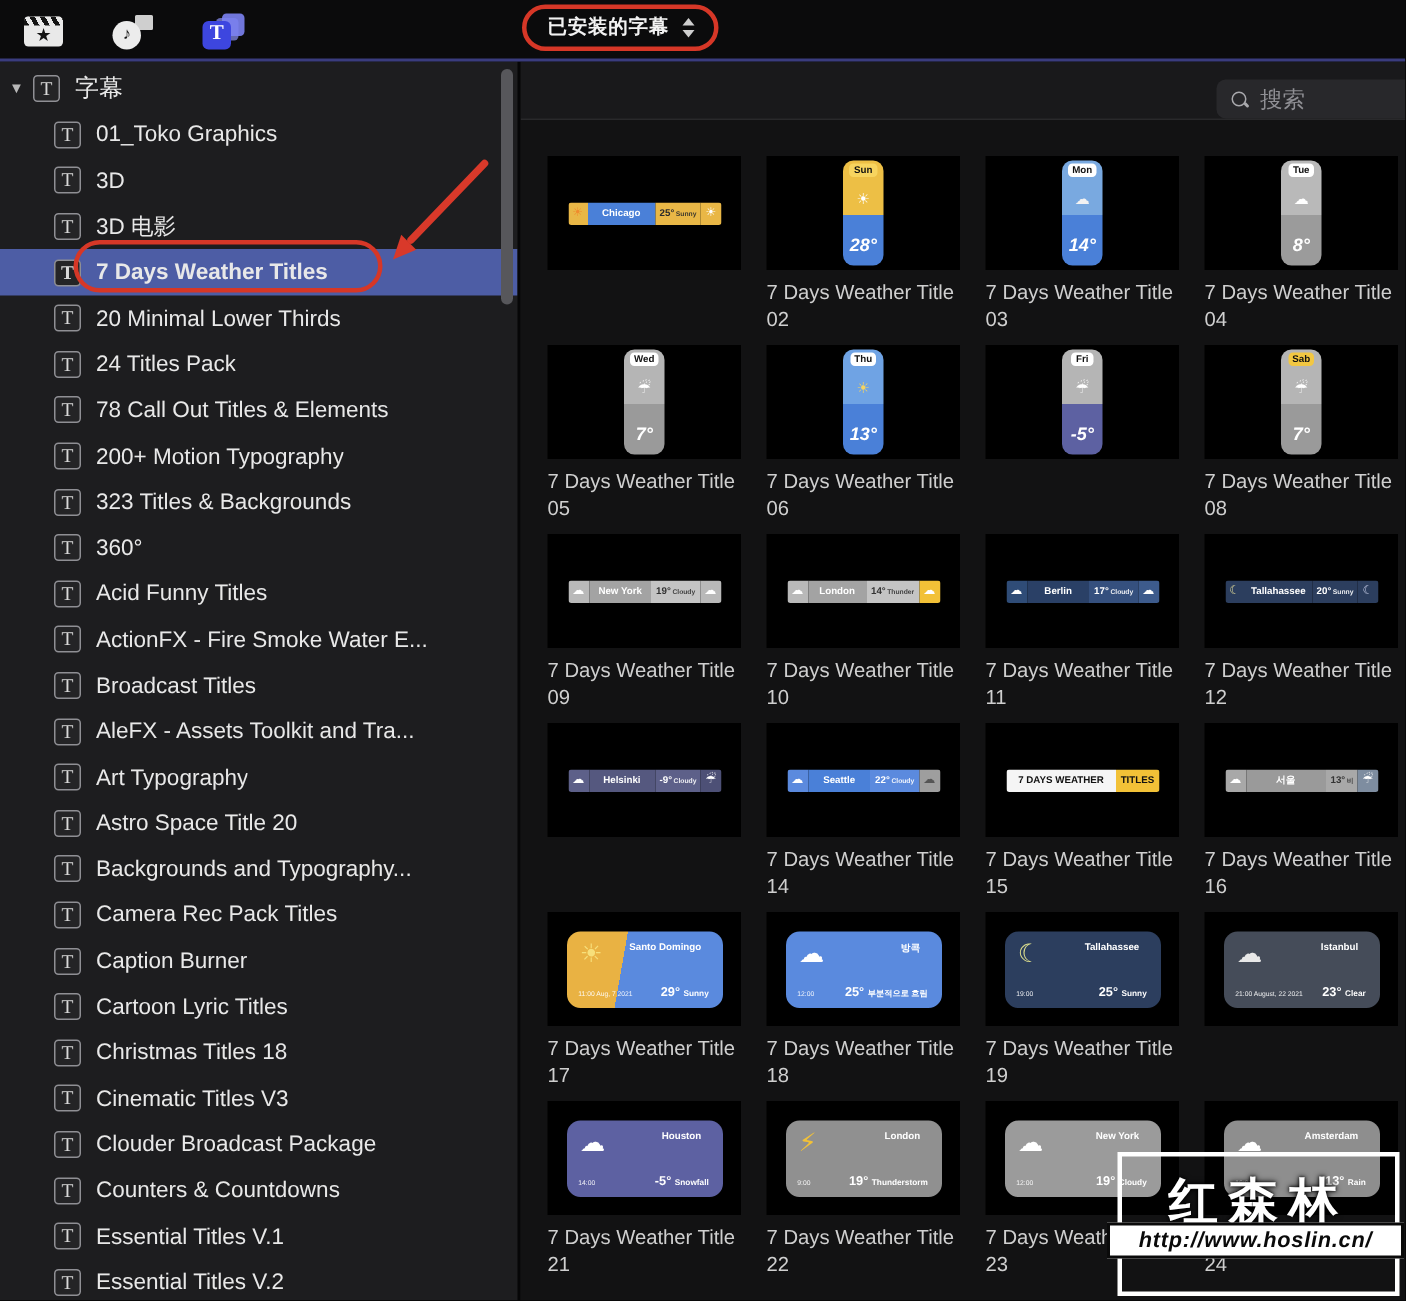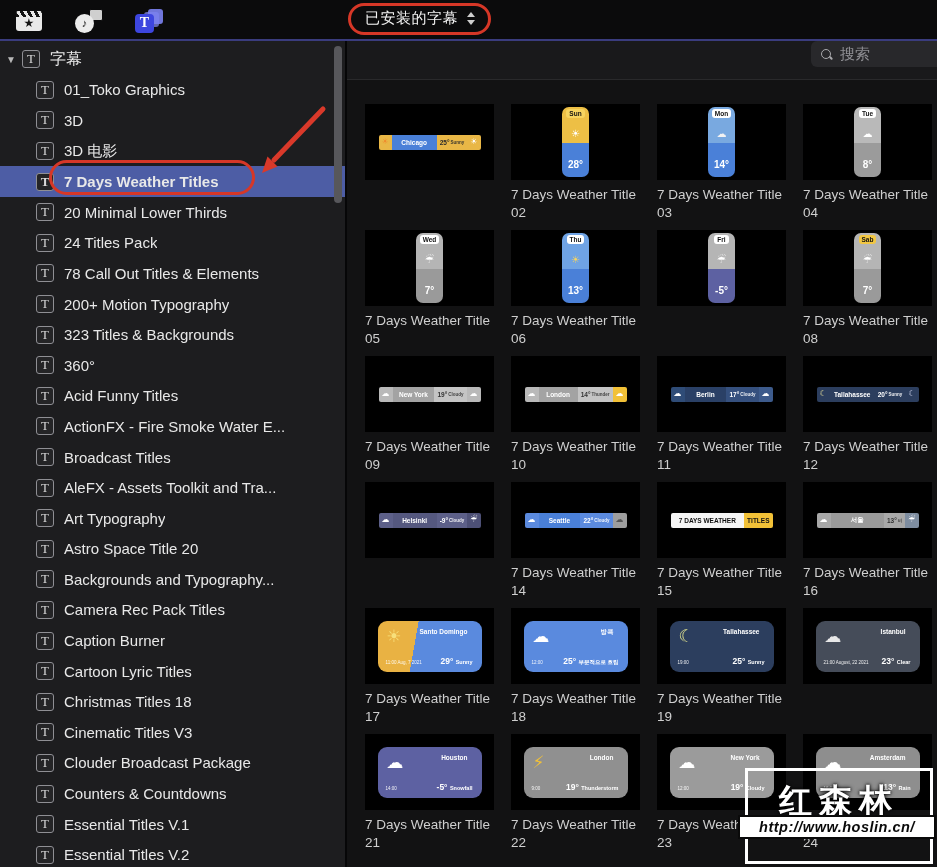--- a/index.html
+++ b/index.html
@@ -21,58 +21,58 @@
   .media-icon{position:relative;width:28px;height:24px;}
   .media-icon .back{position:absolute;right:0;top:0;width:14px;height:12px;background:#cfcfcf;border-radius:2px;border:1px solid #0b0b0c;}
   .media-icon .disc{position:absolute;left:0;bottom:0;width:19px;height:19px;border-radius:50%;background:#ececec;color:#151515;font-size:11px;display:flex;align-items:center;justify-content:center;}
   .titles-icon{position:relative;width:28px;height:24px;}
   .titles-icon .b1{position:absolute;right:0;top:0;width:15px;height:15px;background:#7b82f2;border-radius:3px;opacity:.9;}
   .titles-icon .b2{position:absolute;right:4px;top:3px;width:15px;height:15px;background:#8a90f5;border-radius:3px;opacity:.7;}
   .titles-icon .front{position:absolute;left:0;bottom:0;width:19px;height:19px;background:#3d46df;border-radius:4px;
     color:#fff;font-family:"Liberation Serif",serif;font-weight:bold;font-size:14px;display:flex;align-items:center;justify-content:center;}
   .dropdown{position:absolute;left:348px;top:3px;display:flex;align-items:center;gap:9px;
     border:3px solid #d63727;border-radius:17px;padding:3px 13px 4px 14px;background:#0b0b0c;z-index:2;}
-  .dropdown .dd-label{color:#f2f2f2;font-size:15px;font-weight:normal;letter-spacing:.5px;}
+  .dropdown .dd-label{color:#f2f2f2;font-size:13px;font-weight:bold;letter-spacing:.5px;}
   .chevrons{display:flex;flex-direction:column;gap:3px;}
   .chevrons .up{width:0;height:0;border-left:4px solid transparent;border-right:4px solid transparent;border-bottom:5px solid #cfcfcf;}
   .chevrons .down{width:0;height:0;border-left:4px solid transparent;border-right:4px solid transparent;border-top:5px solid #cfcfcf;}
   
   .main{display:flex;height:826px;}
   .sidebar{position:relative;width:347px;background:#1d1d1f;border-right:2px solid #060607;padding-top:3px;overflow:hidden;}
   .side-row{position:relative;height:30.6px;display:flex;align-items:center;padding-left:6px;color:#e8e8e8;font-size:15px;white-space:nowrap;}
   .side-row.selected{background:#4d5da5;font-weight:bold;}
   .tri{width:16px;font-size:10px;color:#b8b8b8;flex:none;}
   .indent{width:30px;flex:none;}
   .ticon{flex:none;width:18px;height:18px;border:1px solid #8f8f94;border-radius:3px;background:#242426;
     color:#d8d8d8;font-family:"Liberation Serif",serif;font-size:13px;display:flex;align-items:center;justify-content:center;margin-right:10px;}
   .side-row.root .lbl{font-size:16px;}
   .lbl{overflow:hidden;text-overflow:clip;}
   .side-scroll{position:absolute;right:3px;top:5px;width:8px;height:157px;border-radius:4px;background:#57575b;}
   .oval-side{position:absolute;left:49px;top:119px;width:206px;height:35px;border:3px solid #d63727;border-radius:18px;pointer-events:none;z-index:4;}
   .arrow-svg{position:absolute;left:0;top:0;pointer-events:none;z-index:4;}
   
   .panel{flex:1;background:#121213;display:flex;flex-direction:column;}
-  .phead{height:39px;background:#19191b;border-bottom:1px solid #29292b;display:flex;align-items:flex-start;justify-content:flex-end;}
+  .phead{height:39px;background:#19191b;border-bottom:1px solid #29292b;display:flex;align-items:flex-end;justify-content:flex-end;}
   .search{width:126px;height:26px;background:#28282b;border-radius:6px 0 0 6px;display:flex;align-items:center;gap:8px;padding:0 10px;color:#8f8f94;font-size:15px;}
   .mag{position:relative;width:11px;height:11px;flex:none;}
   .mag::before{content:"";position:absolute;left:0;top:0;width:8px;height:8px;border:1.6px solid #a9a9ad;border-radius:50%;}
   .mag::after{content:"";position:absolute;left:8px;top:8px;width:4px;height:1.8px;background:#a9a9ad;transform:rotate(45deg);border-radius:1px;}
   .grid{display:grid;grid-template-columns:repeat(4,129px);column-gap:17px;row-gap:9px;padding:24px 0 0 18px;}
   .tile{width:129px;}
   .thumb{width:129px;height:76px;background:#000;display:flex;align-items:center;justify-content:center;overflow:hidden;}
   .cap{margin-top:6px;font-size:13.5px;line-height:17.5px;color:#cfcfcf;}
   
   .g{line-height:1;font-family:"DejaVu Sans",sans-serif;}
   .hbar{display:flex;width:102px;height:15px;border-radius:2px;overflow:hidden;align-items:stretch;font-size:6.5px;}
   .hseg{display:flex;align-items:center;justify-content:center;padding:0 3px;white-space:nowrap;font-weight:bold;}
   .hseg i{font-style:normal;font-size:4.5px;margin-left:1px;opacity:.9;}
   .vcard{width:27px;height:70px;border-radius:7px;display:flex;flex-direction:column;align-items:center;padding-top:2px;}
   .vlab{font-size:6.5px;font-weight:bold;border-radius:3px;padding:0 3px;line-height:9px;}
   .vcard .g{margin-top:11px;}
-  .vtemp{color:#fff;font-size:10px;font-weight:bold;margin-top:auto;margin-bottom:7px;}
+  .vtemp{color:#fff;font-size:12px;font-weight:bold;margin-top:auto;margin-bottom:7px;font-style:italic;}
   .wide{position:relative;width:104px;height:51px;border-radius:9px;color:#fff;}
   .wname{position:absolute;top:7px;right:14px;font-size:6.5px;font-weight:bold;}
   .wbig{position:absolute;left:9px;top:7px;}
   .wtime{position:absolute;left:8px;bottom:7px;font-size:4.5px;opacity:.9;}
   .wtemp{position:absolute;right:9px;bottom:6px;font-size:8.5px;font-weight:bold;}
   .wtemp i{font-style:normal;font-size:5.5px;}
   
   .watermark{position:absolute;left:745px;top:768px;width:188px;height:96px;border:3px solid #fff;z-index:6;}
   .wm-text{margin-top:8px;text-align:center;font-size:33px;font-weight:bold;color:#fff;letter-spacing:7px;
     text-shadow:0 0 2px #000,0 0 4px #000;}

